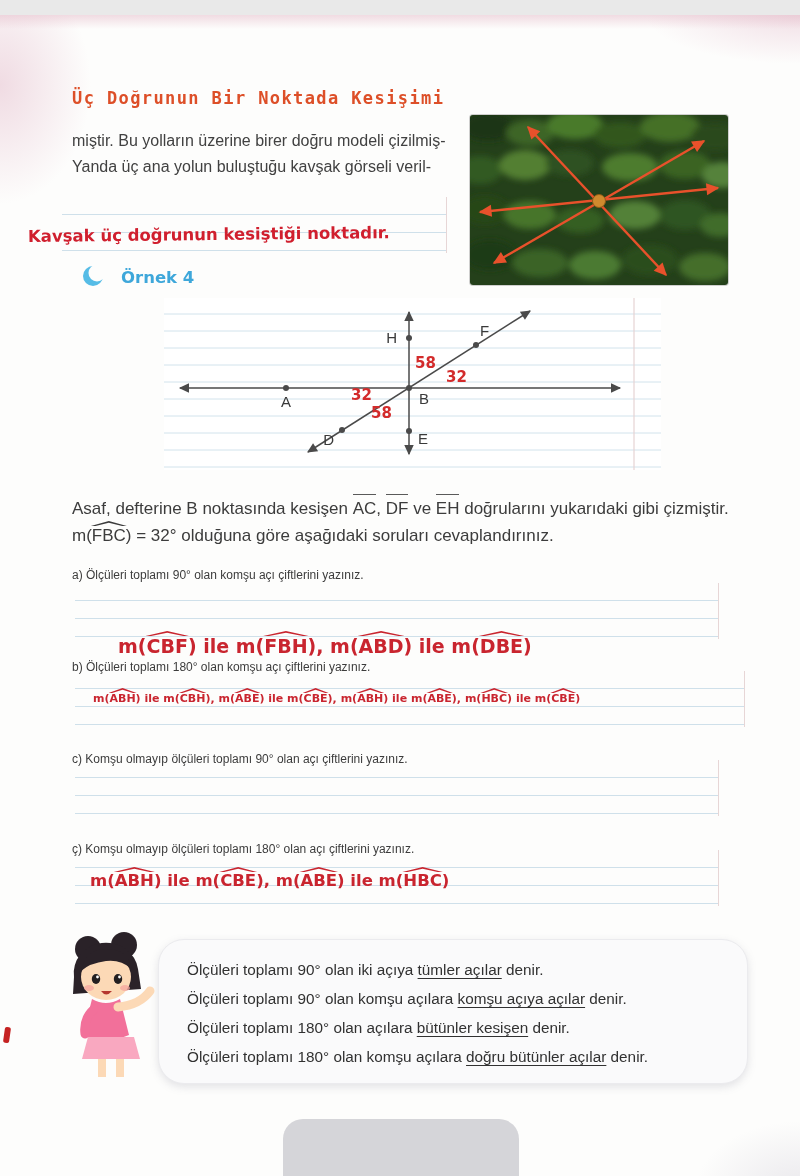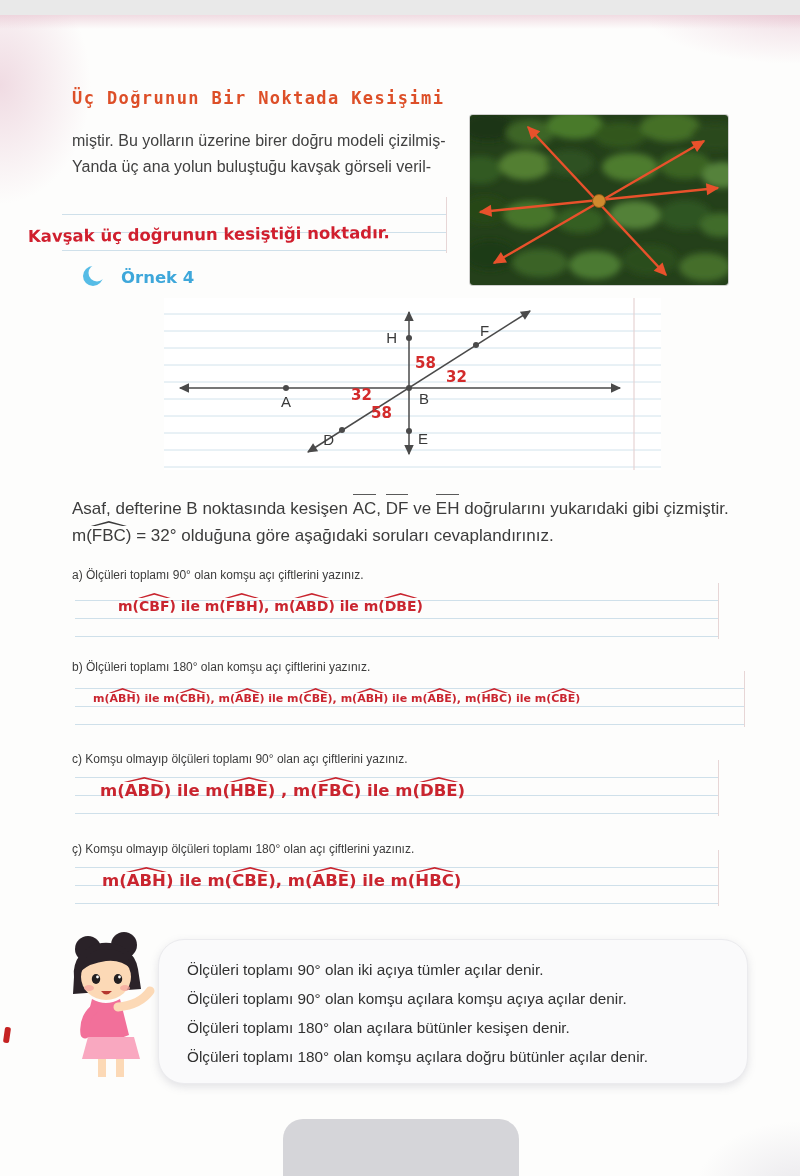--- a/index.html
+++ b/index.html
@@ -33,31 +33,31 @@
   .dline{position:relative;display:inline-block}
   .dline::before{content:"";position:absolute;left:0;right:0;top:-1px;height:1.3px;background:#5a5a5a}
   .qrow{position:absolute;left:72px;font-size:12px;color:#3c3c3c}
   .q0{top:553px}.q1{top:645px}.q2{top:737px}.q3{top:827px}
   .azone{position:absolute}
   .az0{left:75px;top:568px;width:644px;height:56px}
   .az1{left:75px;top:656px;width:670px;height:56px}
   .az2{left:75px;top:745px;width:644px;height:56px}
   .az3{left:75px;top:835px;width:644px;height:56px}
   .ans{position:absolute;font-family:"DejaVu Sans",sans-serif;font-weight:bold;color:#c9252f;white-space:nowrap}
-  .an0{left:118px;top:583px;font-size:14px}
+  .an0{left:118px;top:620px;font-size:19px}
   .an1{left:93px;top:677px;font-size:11px}
   .an2{left:100px;top:766px;font-size:16.5px}
-  .an3{left:102px;top:856px;font-size:16.5px}
+  .an3{left:90px;top:856px;font-size:16.5px}
   .hat{position:relative;display:inline-block;line-height:1.15}
   .hat::before{content:"";position:absolute;left:-1px;right:-1px;top:-5px;height:5px;background:currentColor;
     clip-path:polygon(0 100%, 50% 0, 100% 100%, 87% 100%, 50% 36%, 13% 100%)}
   .infobox{position:absolute;left:158px;top:924px;width:590px;height:145px;background:#fafafb;
     border:1px solid #ebebee;border-radius:26px;box-shadow:0 3px 9px rgba(120,120,140,0.20);
     padding:15px 20px 0 28px;line-height:29px;font-size:15.3px;color:#313131;z-index:1}
-  .uterm{text-underline-offset:3px}
+  .uterm{text-decoration:underline;text-underline-offset:3px}
   .girl{position:absolute;left:58px;top:916px;width:112px;height:152px;z-index:2}
   .footer-blob{position:absolute;left:283px;top:1104px;width:236px;height:90px;background:#cbcbd0;
     border-radius:20px;opacity:0.8}
   .redmark{position:absolute;left:4px;top:1012px;width:6px;height:16px;background:#c52222;border-radius:2px;
     transform:rotate(8deg)}
 </style>
 </head>
 <body>
 
 <div class="page">
@@ -181,21 +181,20 @@
   <div class="qrow q0"><span>a)</span> <span>Ölçüleri toplamı 90° olan komşu açı çiftlerini yazınız.</span></div>
   <div class="azone az0 ruled"></div>
   <div class="ans an0">m(<span class="hat">CBF</span>) ile m(<span class="hat">FBH</span>), m(<span class="hat">ABD</span>) ile m(<span class="hat">DBE</span>)</div>
 
   <div class="qrow q1"><span>b)</span> <span>Ölçüleri toplamı 180° olan komşu açı çiftlerini yazınız.</span></div>
   <div class="azone az1 ruled"></div>
   <div class="ans an1">m(<span class="hat">ABH</span>) ile m(<span class="hat">CBH</span>), m(<span class="hat">ABE</span>) ile m(<span class="hat">CBE</span>), m(<span class="hat">ABH</span>) ile m(<span class="hat">ABE</span>), m(<span class="hat">HBC</span>) ile m(<span class="hat">CBE</span>)</div>
 
   <div class="qrow q2"><span>c)</span> <span>Komşu olmayıp ölçüleri toplamı 90° olan açı çiftlerini yazınız.</span></div>
   <div class="azone az2 ruled"></div>
-  <div class="ans an2">m(<span class="hat">ABD</span>) ile m(<span class="hat">HBE</span>) , m(<span class="hat">FBC</span>) ile m(<span class="hat">DBE</span>)</div>
 
   <div class="qrow q3"><span>ç)</span> <span>Komşu olmayıp ölçüleri toplamı 180° olan açı çiftlerini yazınız.</span></div>
   <div class="azone az3 ruled"></div>
   <div class="ans an3">m(<span class="hat">ABH</span>) ile m(<span class="hat">CBE</span>), m(<span class="hat">ABE</span>) ile m(<span class="hat">HBC</span>)</div>
 
   <div class="infobox">
     <div><span>Ölçüleri toplamı 90° olan iki açıya </span><span class="uterm">tümler açılar</span><span> denir.</span></div>
     <div><span>Ölçüleri toplamı 90° olan komşu açılara </span><span class="uterm">komşu açıya açılar</span><span> denir.</span></div>
     <div><span>Ölçüleri toplamı 180° olan açılara </span><span class="uterm">bütünler kesişen</span><span> denir.</span></div>
     <div><span>Ölçüleri toplamı 180° olan komşu açılara </span><span class="uterm">doğru bütünler açılar</span><span> denir.</span></div>

